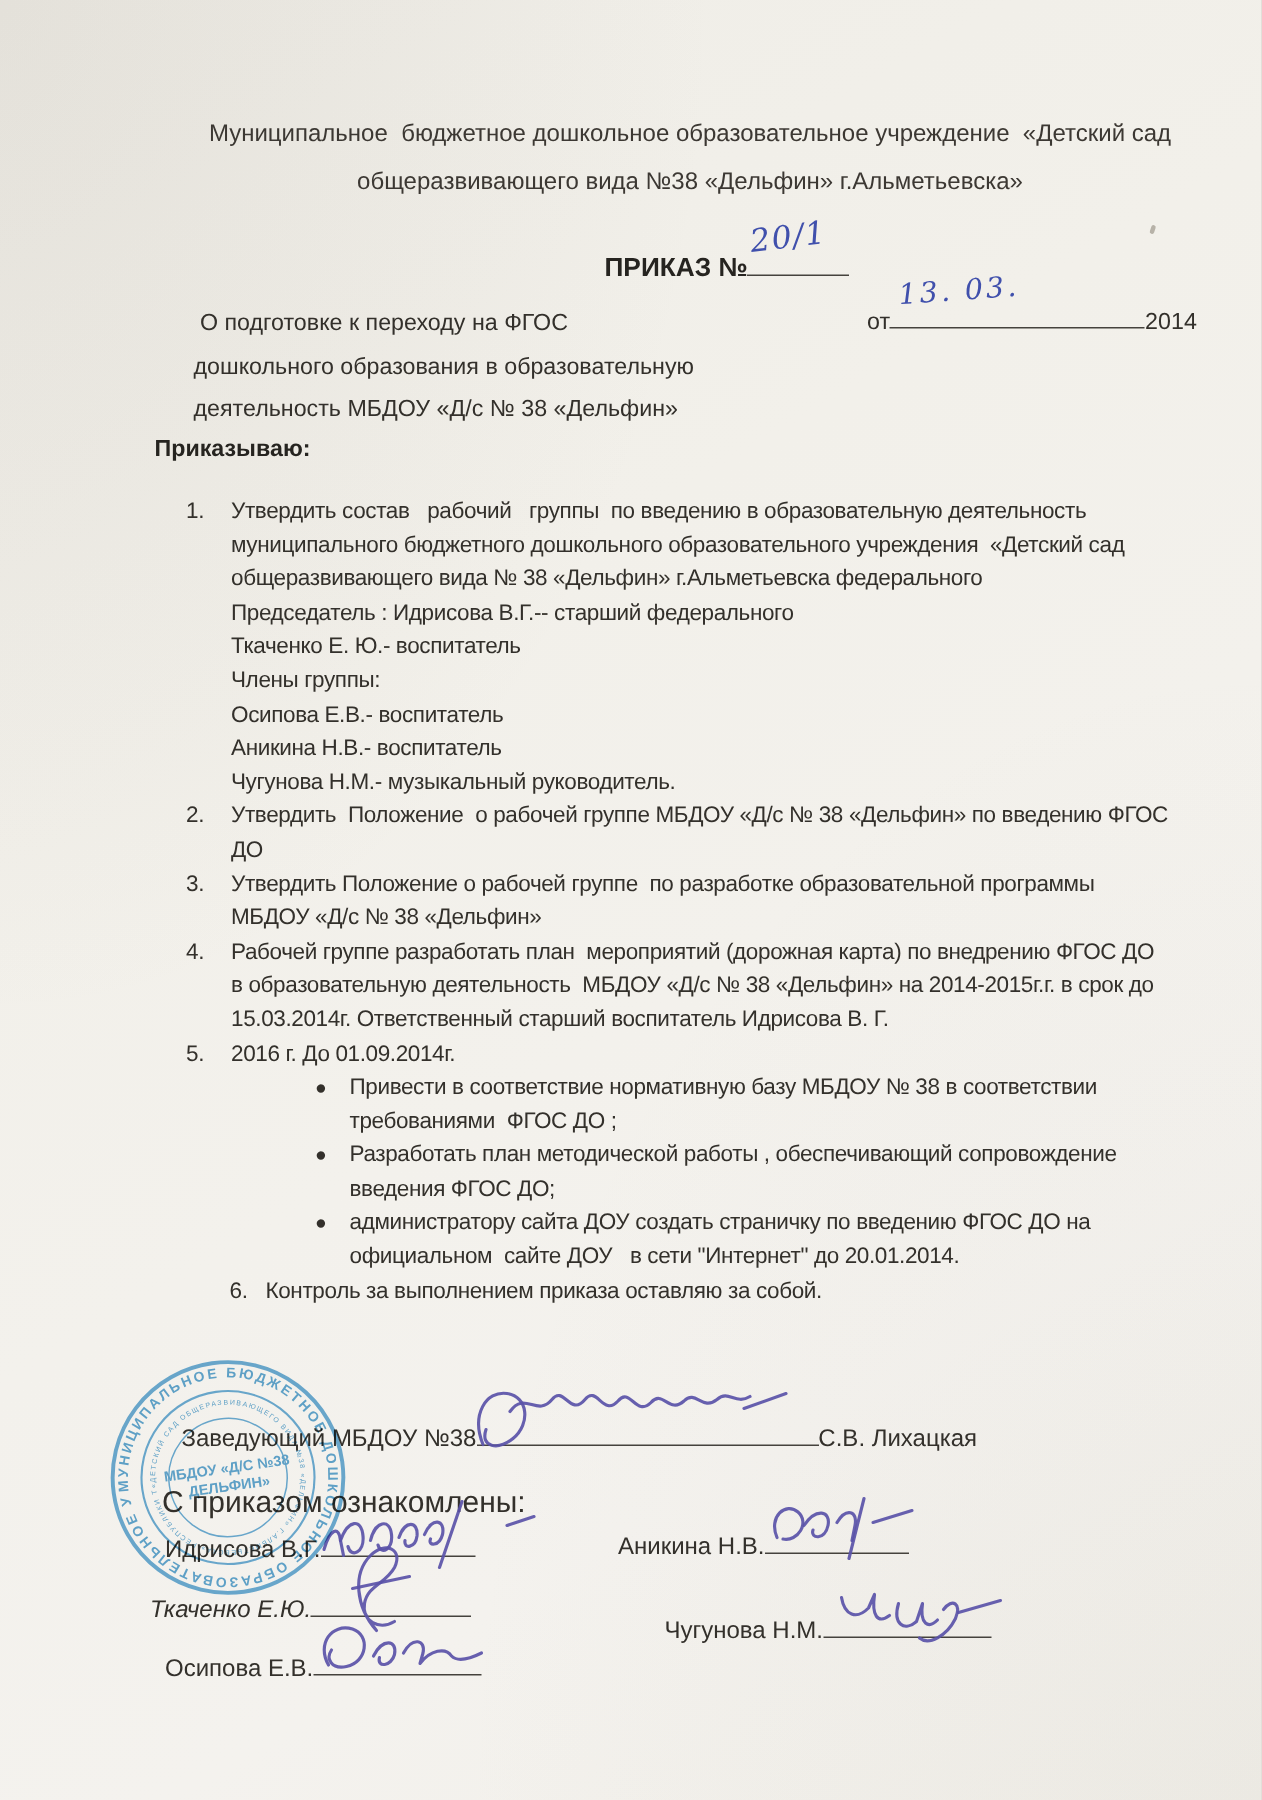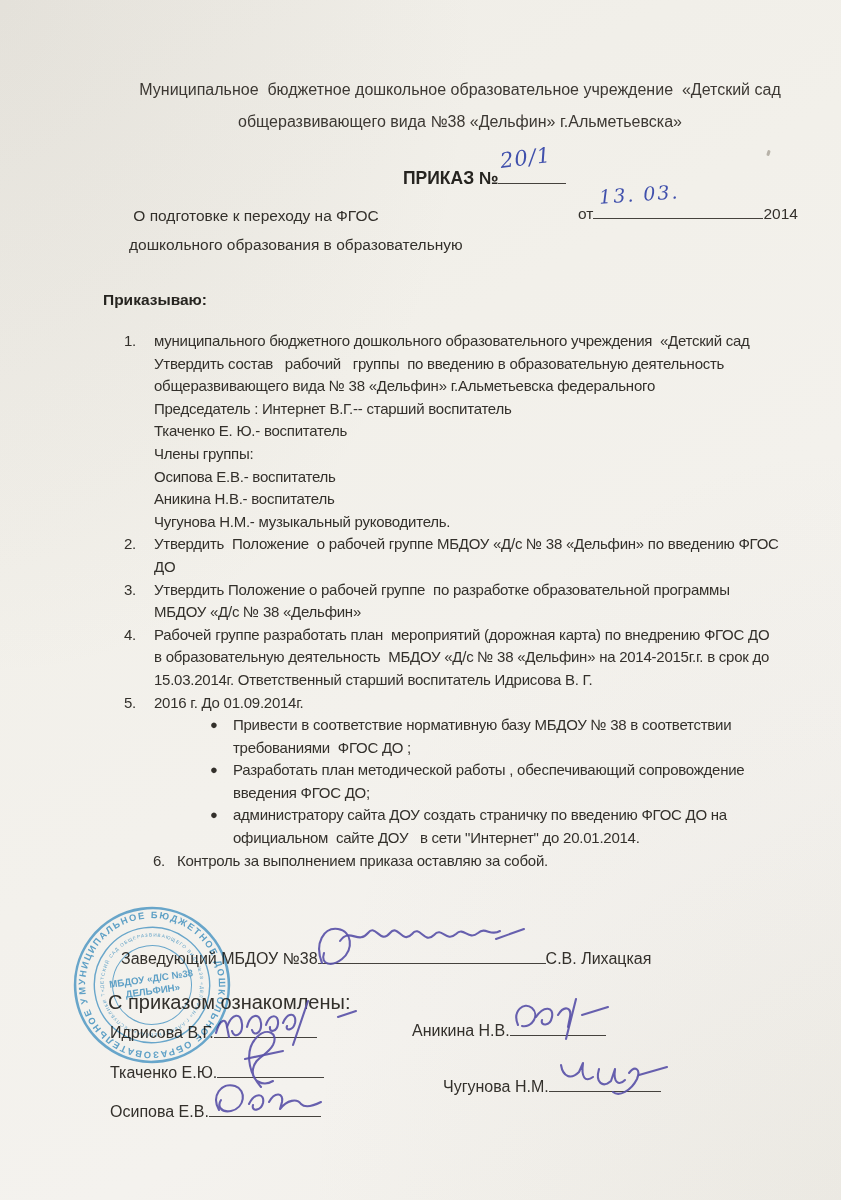--- a/index.html
+++ b/index.html
@@ -36,21 +36,21 @@
   .item6 .num{width:24px;}
   .bullet{display:flex;padding-left:56px;}
   .bullet .dot{width:23px;flex:none;font-size:13px;}
   
   .sigrow{position:absolute;font-size:16px;white-space:nowrap;color:#33302b;}
   .sig-head{top:948px;left:110px;margin-left:11px;}
   .ack{top:991px;left:108px;font-size:20px;}
   .head-uline{width:228px;}
   .u1{width:103px;}.u2{width:107px;}.u3{width:112px;}.u4{width:96px;}.u5{width:112px;}
   .r1{top:1022px;left:110px;}
-  .r2{top:1062px;left:110px;}
+  .r2{top:1062px;left:100px;font-style:italic;}
   .r3{top:1101px;left:110px;}
   .r4{top:1020px;left:412px;}
   .r5{top:1058px;left:443px;margin-top:18px;}
   .sig{position:absolute;overflow:visible;pointer-events:none;}
   .sig path{fill:none;stroke:#5a52a8;stroke-width:2.1;stroke-linecap:round;stroke-linejoin:round;opacity:.92;}
   
   .stamp{position:absolute;left:66px;top:899px;width:172px;height:172px;
     opacity:.82;mix-blend-mode:multiply;transform:rotate(-8deg);pointer-events:none;}
   .stamp circle{fill:none;stroke:#4d9ed2;}
   .stamp text{fill:#3f96cc;}
@@ -69,37 +69,38 @@
     <div class="hline">общеразвивающего вида №38 «Дельфин» г.Альметьевска»</div>
   </div>
 
   <div class="order">
     <span>ПРИКАЗ №</span><span class="uline order-uline"><span class="hw hw-num">20/1</span></span>
   </div>
 
   <div class="subject">
     <div class="line"> О подготовке к переходу на ФГОС</div>
     <div class="line">дошкольного образования в образовательную</div>
+    <div class="line">деятельность МБДОУ «Д/с № 38 «Дельфин»</div>
   </div>
 
   <div class="dateline">
     <span>от</span><span class="uline date-uline"><span class="hw hw-date">13. 03.</span></span><span>2014</span>
   </div>
 
   <div class="directive">Приказываю:</div>
 
   <div class="list">
 
     <div class="item">
       <div class="num">1.</div>
       <div class="lines">
+        <div class="line">Утвердить состав   рабочий   группы  по введению в образовательную деятельность</div>
         <div class="line">муниципального бюджетного дошкольного образовательного учреждения  «Детский сад</div>
-        <div class="line">Утвердить состав   рабочий   группы  по введению в образовательную деятельность</div>
         <div class="line">общеразвивающего вида № 38 «Дельфин» г.Альметьевска федерального</div>
-        <div class="line">Председатель : Интернет В.Г.-- старший воспитатель</div>
+        <div class="line">Председатель : Идрисова В.Г.-- старший федерального</div>
         <div class="line">Ткаченко Е. Ю.- воспитатель</div>
         <div class="line">Члены группы:</div>
         <div class="line">Осипова Е.В.- воспитатель</div>
         <div class="line">Аникина Н.В.- воспитатель</div>
         <div class="line">Чугунова Н.М.- музыкальный руководитель.</div>
       </div>
     </div>
 
     <div class="item">
       <div class="num">2.</div>

